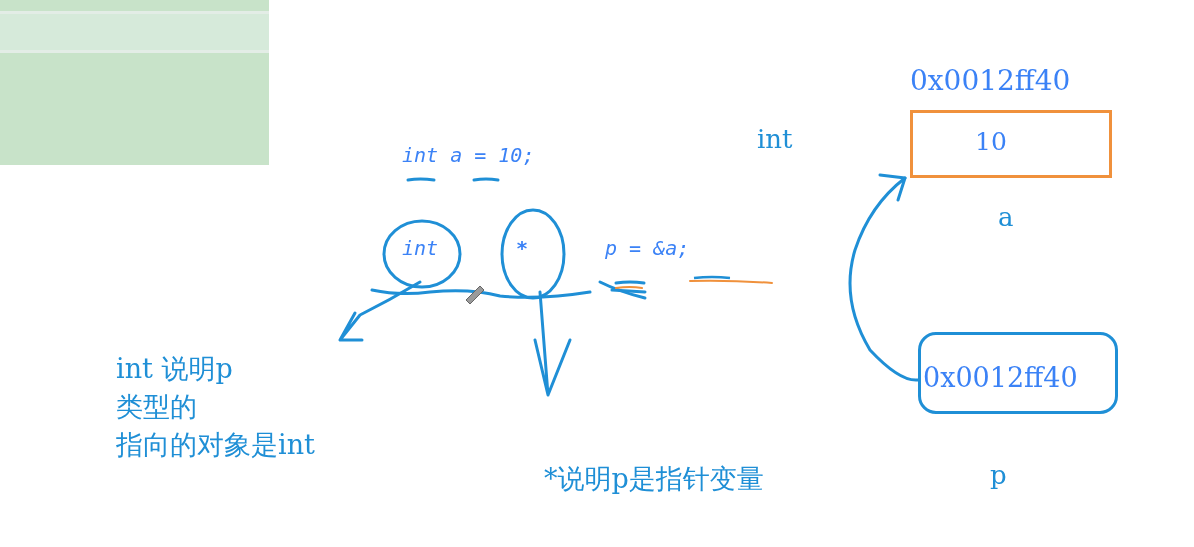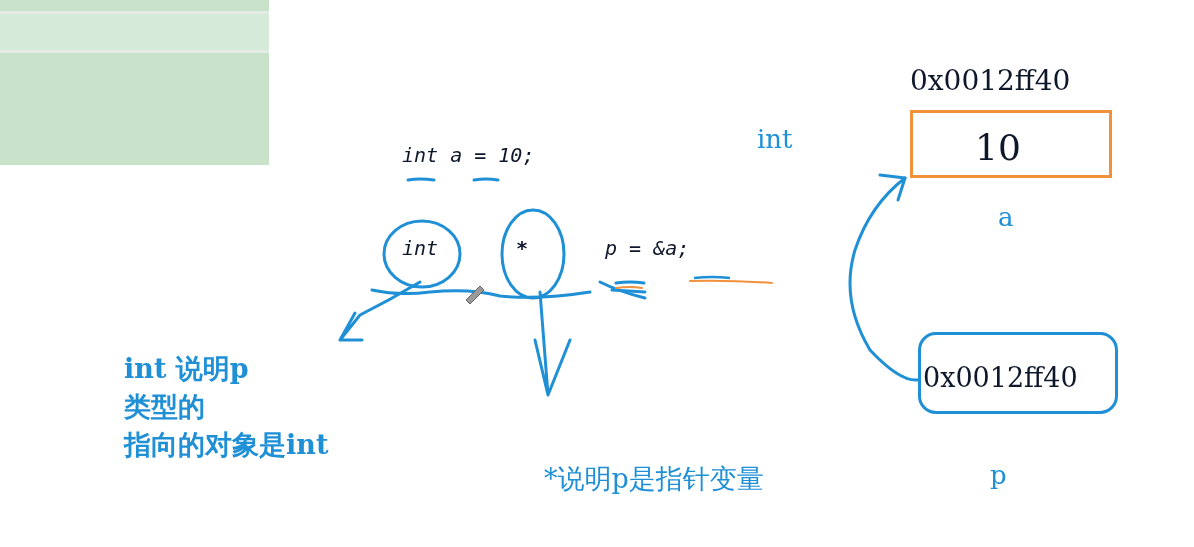--- a/index.html
+++ b/index.html
@@ -10,21 +10,21 @@
     }
     .green-panel {
       position: absolute; left: 0; top: 0; width: 269px; height: 165px;
       background: #c8e3c9;
     }
     .green-band {
       position: absolute; left: 0; width: 269px;
     }
     .band-light { top: 11px; height: 36px; background: #d6eada; border-top: 3px solid #e3ede6; border-bottom: 3px solid #e3ede6; }
     .txt { position: absolute; white-space: nowrap; }
-    .orange { color: #0f172a; }
+    .orange { color: #3b82f6; }
     .blue { color: #1f8fd6; }
     .code { font-family: "DejaVu Sans Mono", monospace; font-size: 20px; font-style: italic; }
     .label { font-family: "DejaVu Serif", serif; }
     .box-a {
       position: absolute; left: 910px; top: 110px; width: 202px; height: 68px;
       border: 3px solid #f0913c; box-sizing: border-box;
     }
     .box-p {
       position: absolute; left: 918px; top: 332px; width: 200px; height: 82px;
       border: 3px solid #1f8fd6; border-radius: 18px; box-sizing: border-box;
@@ -41,30 +41,30 @@
 
 <div class="txt code orange" style="left:402px; top:143px;">int a = 10;</div>
 
 <div class="txt code orange" style="left:402px; top:236px;">int</div>
 <div class="txt code orange" style="left:516px; top:236px; font-weight:bold;">*</div>
 <div class="txt code orange" style="left:605px; top:236px;">p = &amp;a;</div>
 
 <div class="txt label blue" style="left:757px; top:124px; font-size:26px;">int</div>
 <div class="txt label orange" style="left:910px; top:64px; font-size:28px;">0x0012ff40</div>
 <div class="box-a">
-  <div class="txt label orange" style="left:62px; top:14px; font-size:36px;">10</div>
+  <div class="txt label orange" style="left:62px; top:14px; font-size:25px;">10</div>
 </div>
 <div class="txt label blue" style="left:998px; top:202px; font-size:26px;">a</div>
 
 <div class="box-p">
   <div class="txt label orange" style="left:2px; top:27px; font-size:27px;">0x0012ff40</div>
 </div>
 <div class="txt label blue" style="left:990px; top:460px; font-size:26px;">p</div>
 
-<div class="txt label blue note" style="left:124px; top:350px;font-weight:bold;">
+<div class="txt label blue note" style="left:116px; top:350px;">
   <div>int 说明p</div>
   <div>类型的</div>
   <div>指向的对象是int</div>
 </div>
 <div class="txt label blue note" style="left:544px; top:428px;margin-top:32px;">*说明p是指针变量</div>
 
 <svg class="overlay" width="1194" height="547">
   <g fill="none" stroke="#1f8fd6" stroke-width="3" stroke-linecap="round" stroke-linejoin="round">
 
     <path d="M408 180 Q420 178 434 180"></path>

